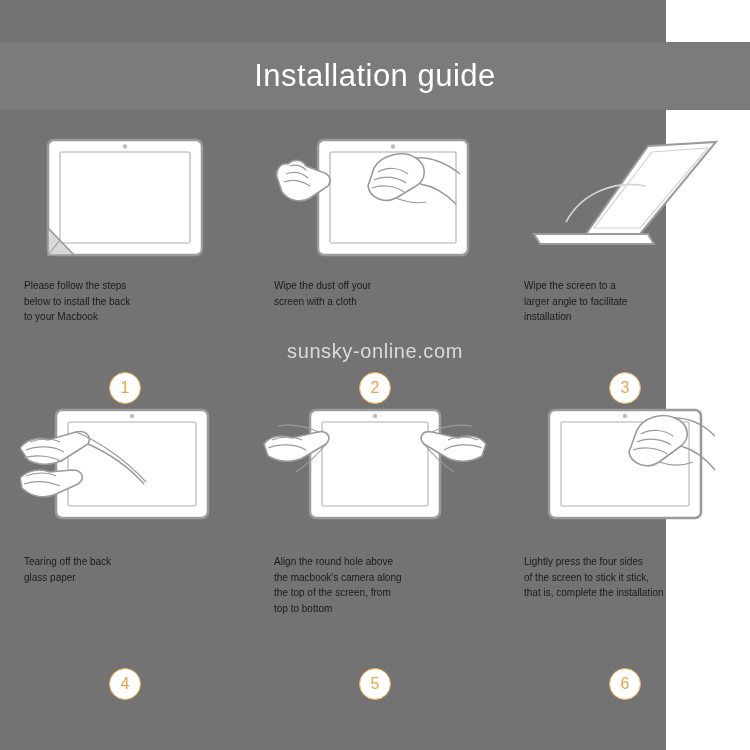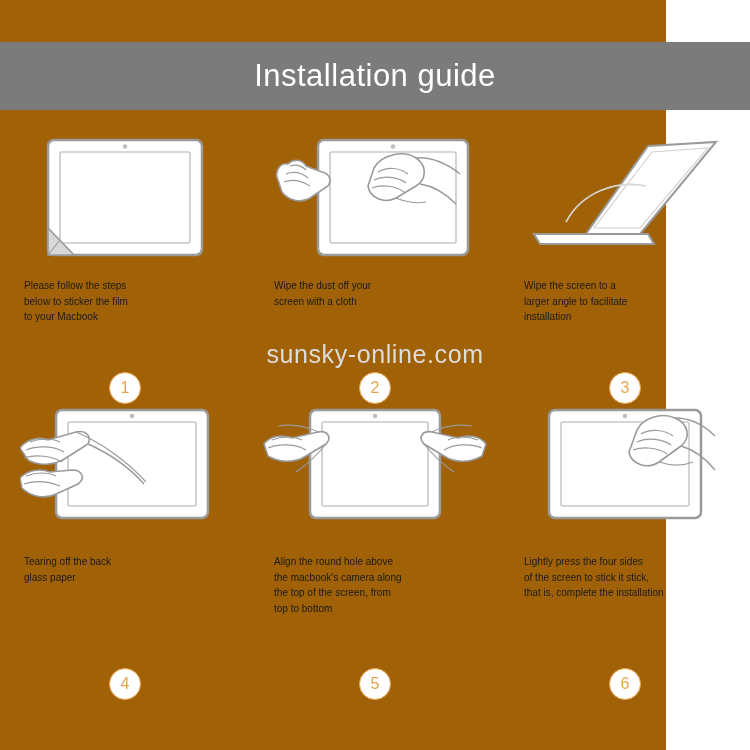--- a/index.html
+++ b/index.html
@@ -11,21 +11,21 @@
     height: 750px;
     background: #ffffff;
     font-family: "Liberation Sans", sans-serif;
     overflow: hidden;
     position: relative;
   }
   .page {
     width: 666px;
     height: 750px;
     position: relative;
-    background: #a16207;
+    background: #737373;
   }
   .header-bar {
     position: absolute;
     left: 0;
     top: 42px;
     width: 750px;
     height: 68px;
     background: #7b7b7b;
     display: flex;
     align-items: center;
@@ -85,21 +85,21 @@
     color: #e8a34d;
     font-size: 16px;
     background: #fff;
   }
   .watermark {
     position: absolute;
     left: 0;
     top: 340px;
     width: 750px;
     text-align: center;
-    font-size: 25px;
+    font-size: 20px;
     color: #dcdcdc;
     letter-spacing: 0.6px;
     pointer-events: none;
   }
   .cap-line { display: block; }
 </style>
 </head>
 <body>
 
 <div class="page">
@@ -117,21 +117,21 @@
         <svg width="190" height="140" viewBox="0 0 190 140">
           <rect x="18" y="12" width="154" height="115" rx="6" fill="#ffffff" stroke="#9a9a9a" stroke-width="2.5"></rect>
           <rect x="30" y="24" width="130" height="91" rx="2" fill="#ffffff" stroke="#c9c9c9" stroke-width="1.6"></rect>
           <circle cx="95" cy="18.5" r="2.2" fill="#bdbdbd"></circle>
           <path d="M18 127 L18 100 L44 127 Z" fill="#d8d8d8" stroke="#9a9a9a" stroke-width="1.6"></path>
           <path d="M18 127 L30 112" stroke="#9a9a9a" stroke-width="1.2" fill="none"></path>
         </svg>
       </div>
       <div class="caption">
         <span class="cap-line">Please follow the steps</span>
-        <span class="cap-line">below to sticker the film</span>
+        <span class="cap-line">below to install the back</span>
         <span class="cap-line">to your Macbook</span>
       </div>
       <div class="step-num">
         <div class="circle">1</div>
       </div>
     </div>
 
     <div class="cell row1">
       <div class="art">
         <svg width="210" height="140" viewBox="0 0 210 140">

